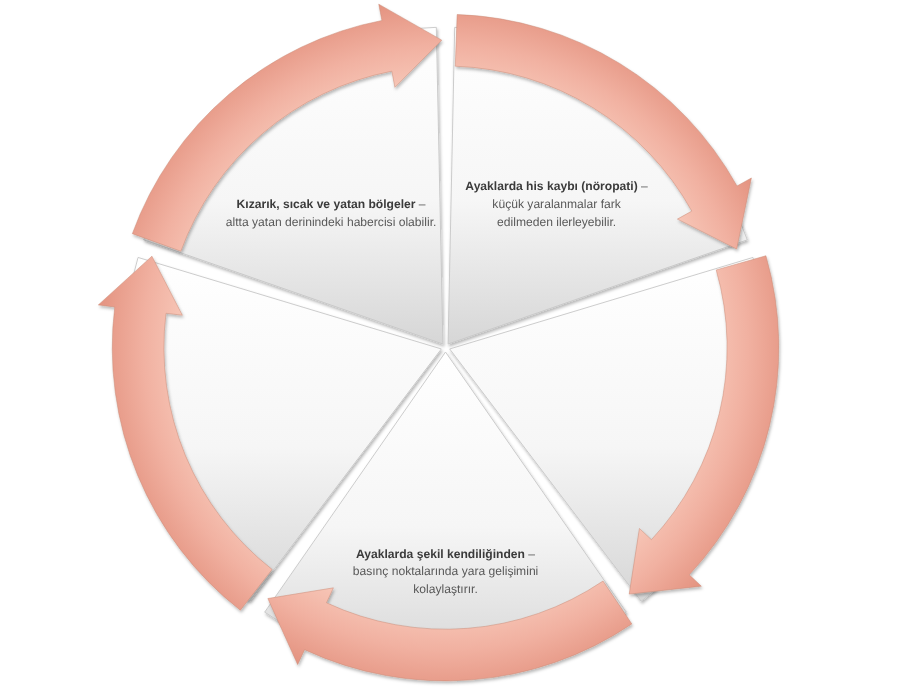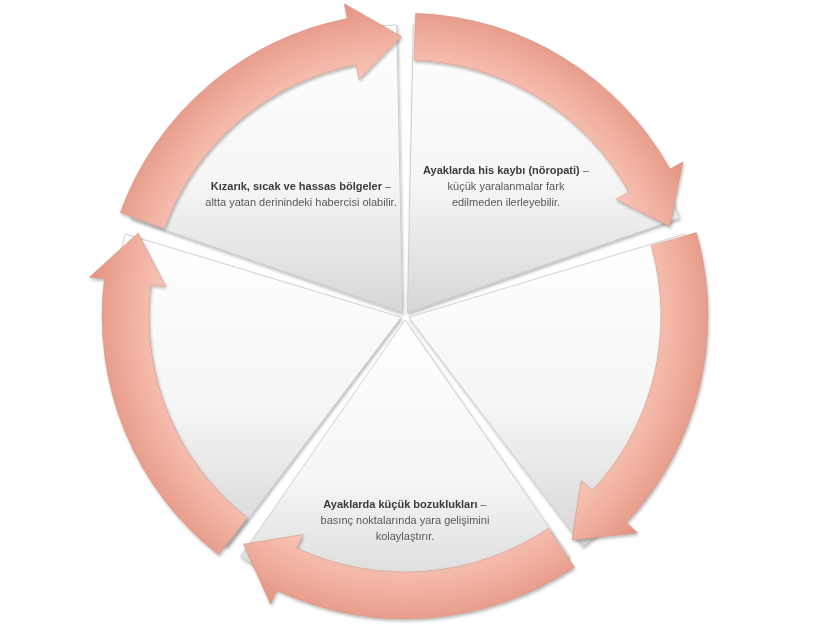--- a/index.html
+++ b/index.html
@@ -58,21 +58,21 @@
         <path d="M 120.3 212.4 A 303 303 0 0 1 347.2 18.6 L 344.3 3.8 L 401.6 36.5 L 359.0 79.4 L 356.2 64.7 A 256 256 0 0 0 164.4 228.4 Z" fill="url(#arrowGrad)" stroke="#c98875" stroke-width="0.8" stroke-opacity="0.55" filter="url(#soft)"></path>
       </g>
     </svg>
 
   <div class="label" style="left:506px;top:187px;width:168px">
     <span class="bold">Ayaklarda his kaybı (nöropati)</span><span class="rest"> – küçük yaralanmalar fark edilmeden ilerleyebilir.</span>
   </div>
 
 
   <div class="label" style="left:405px;top:521px;width:178px">
-    <span class="bold">Ayaklarda küçük bozuklukları</span><span class="rest"> – basınç noktalarında yara gelişimini kolaylaştırır.</span>
+    <span class="bold">Ayaklarda şekil kendiliğinden</span><span class="rest"> – basınç noktalarında yara gelişimini kolaylaştırır.</span>
   </div>
 
 
   <div class="label" style="left:301px;top:195px;width:192px">
-    <span class="bold">Kızarık, sıcak ve hassas bölgeler</span><span class="rest"> –altta yatan derinindeki habercisi olabilir.</span>
+    <span class="bold">Kızarık, sıcak ve yatan bölgeler</span><span class="rest"> –altta yatan derinindeki habercisi olabilir.</span>
   </div>
 
 </div>
 
 </body></html>

